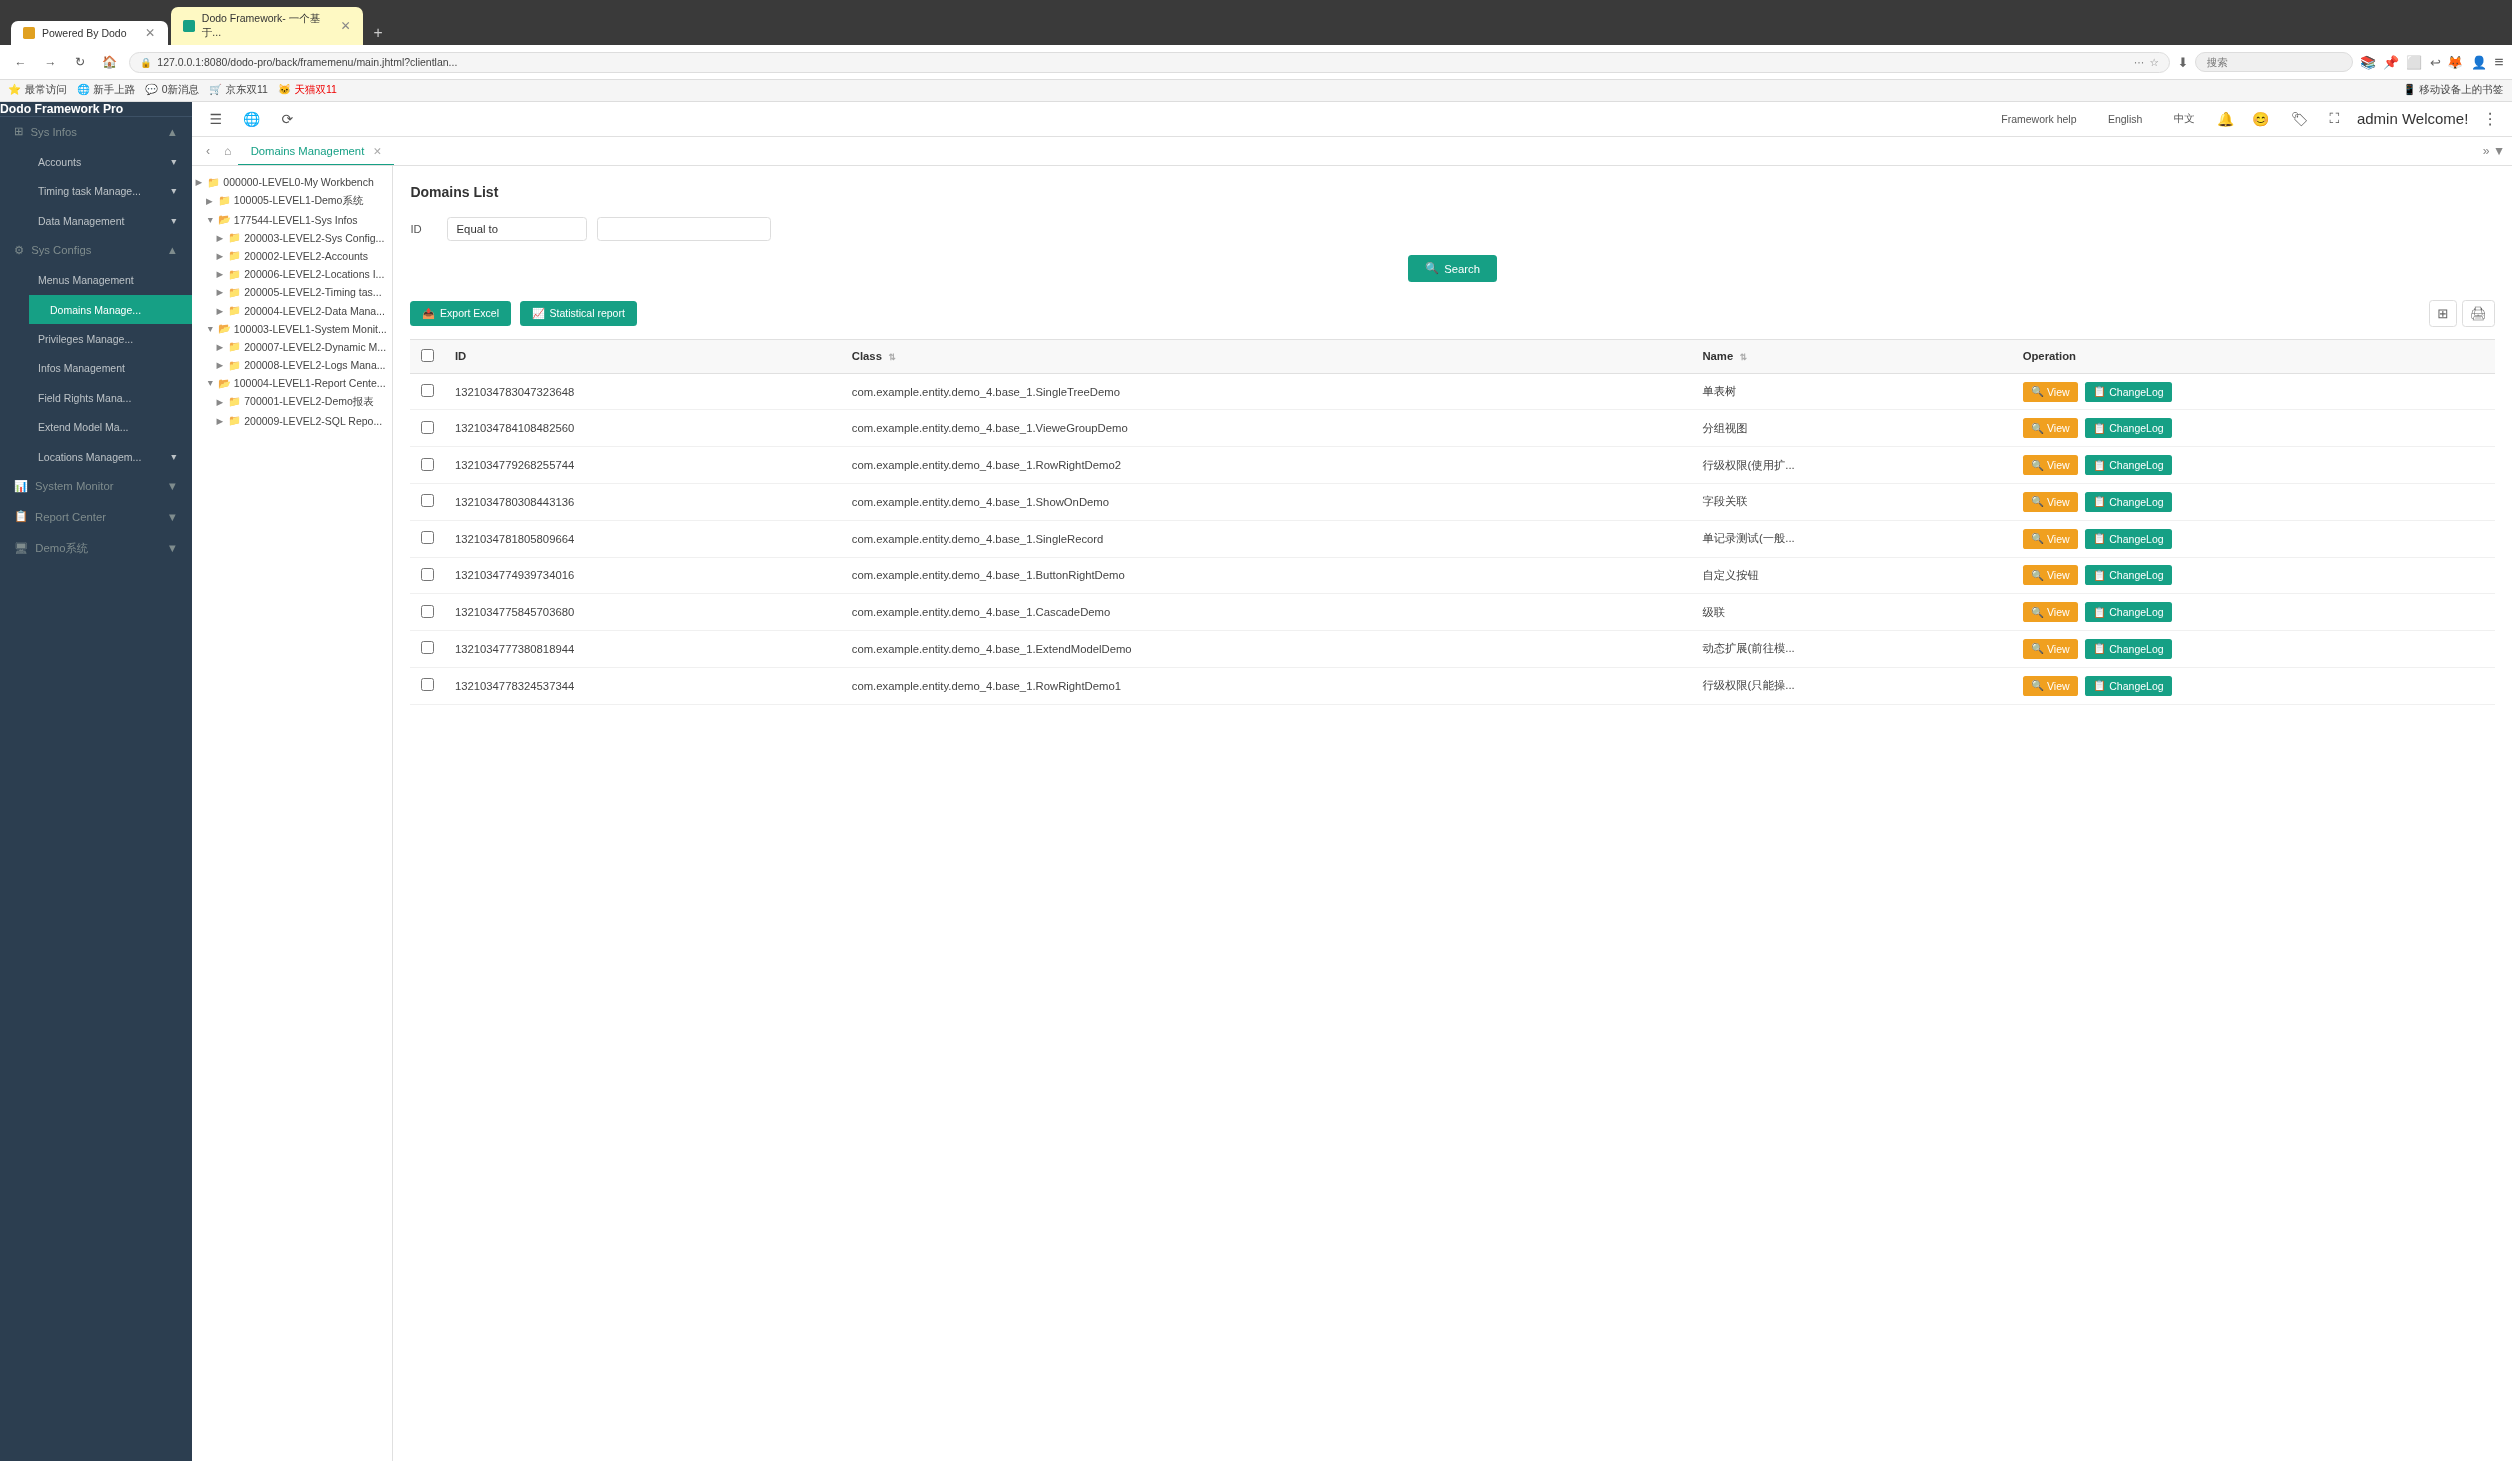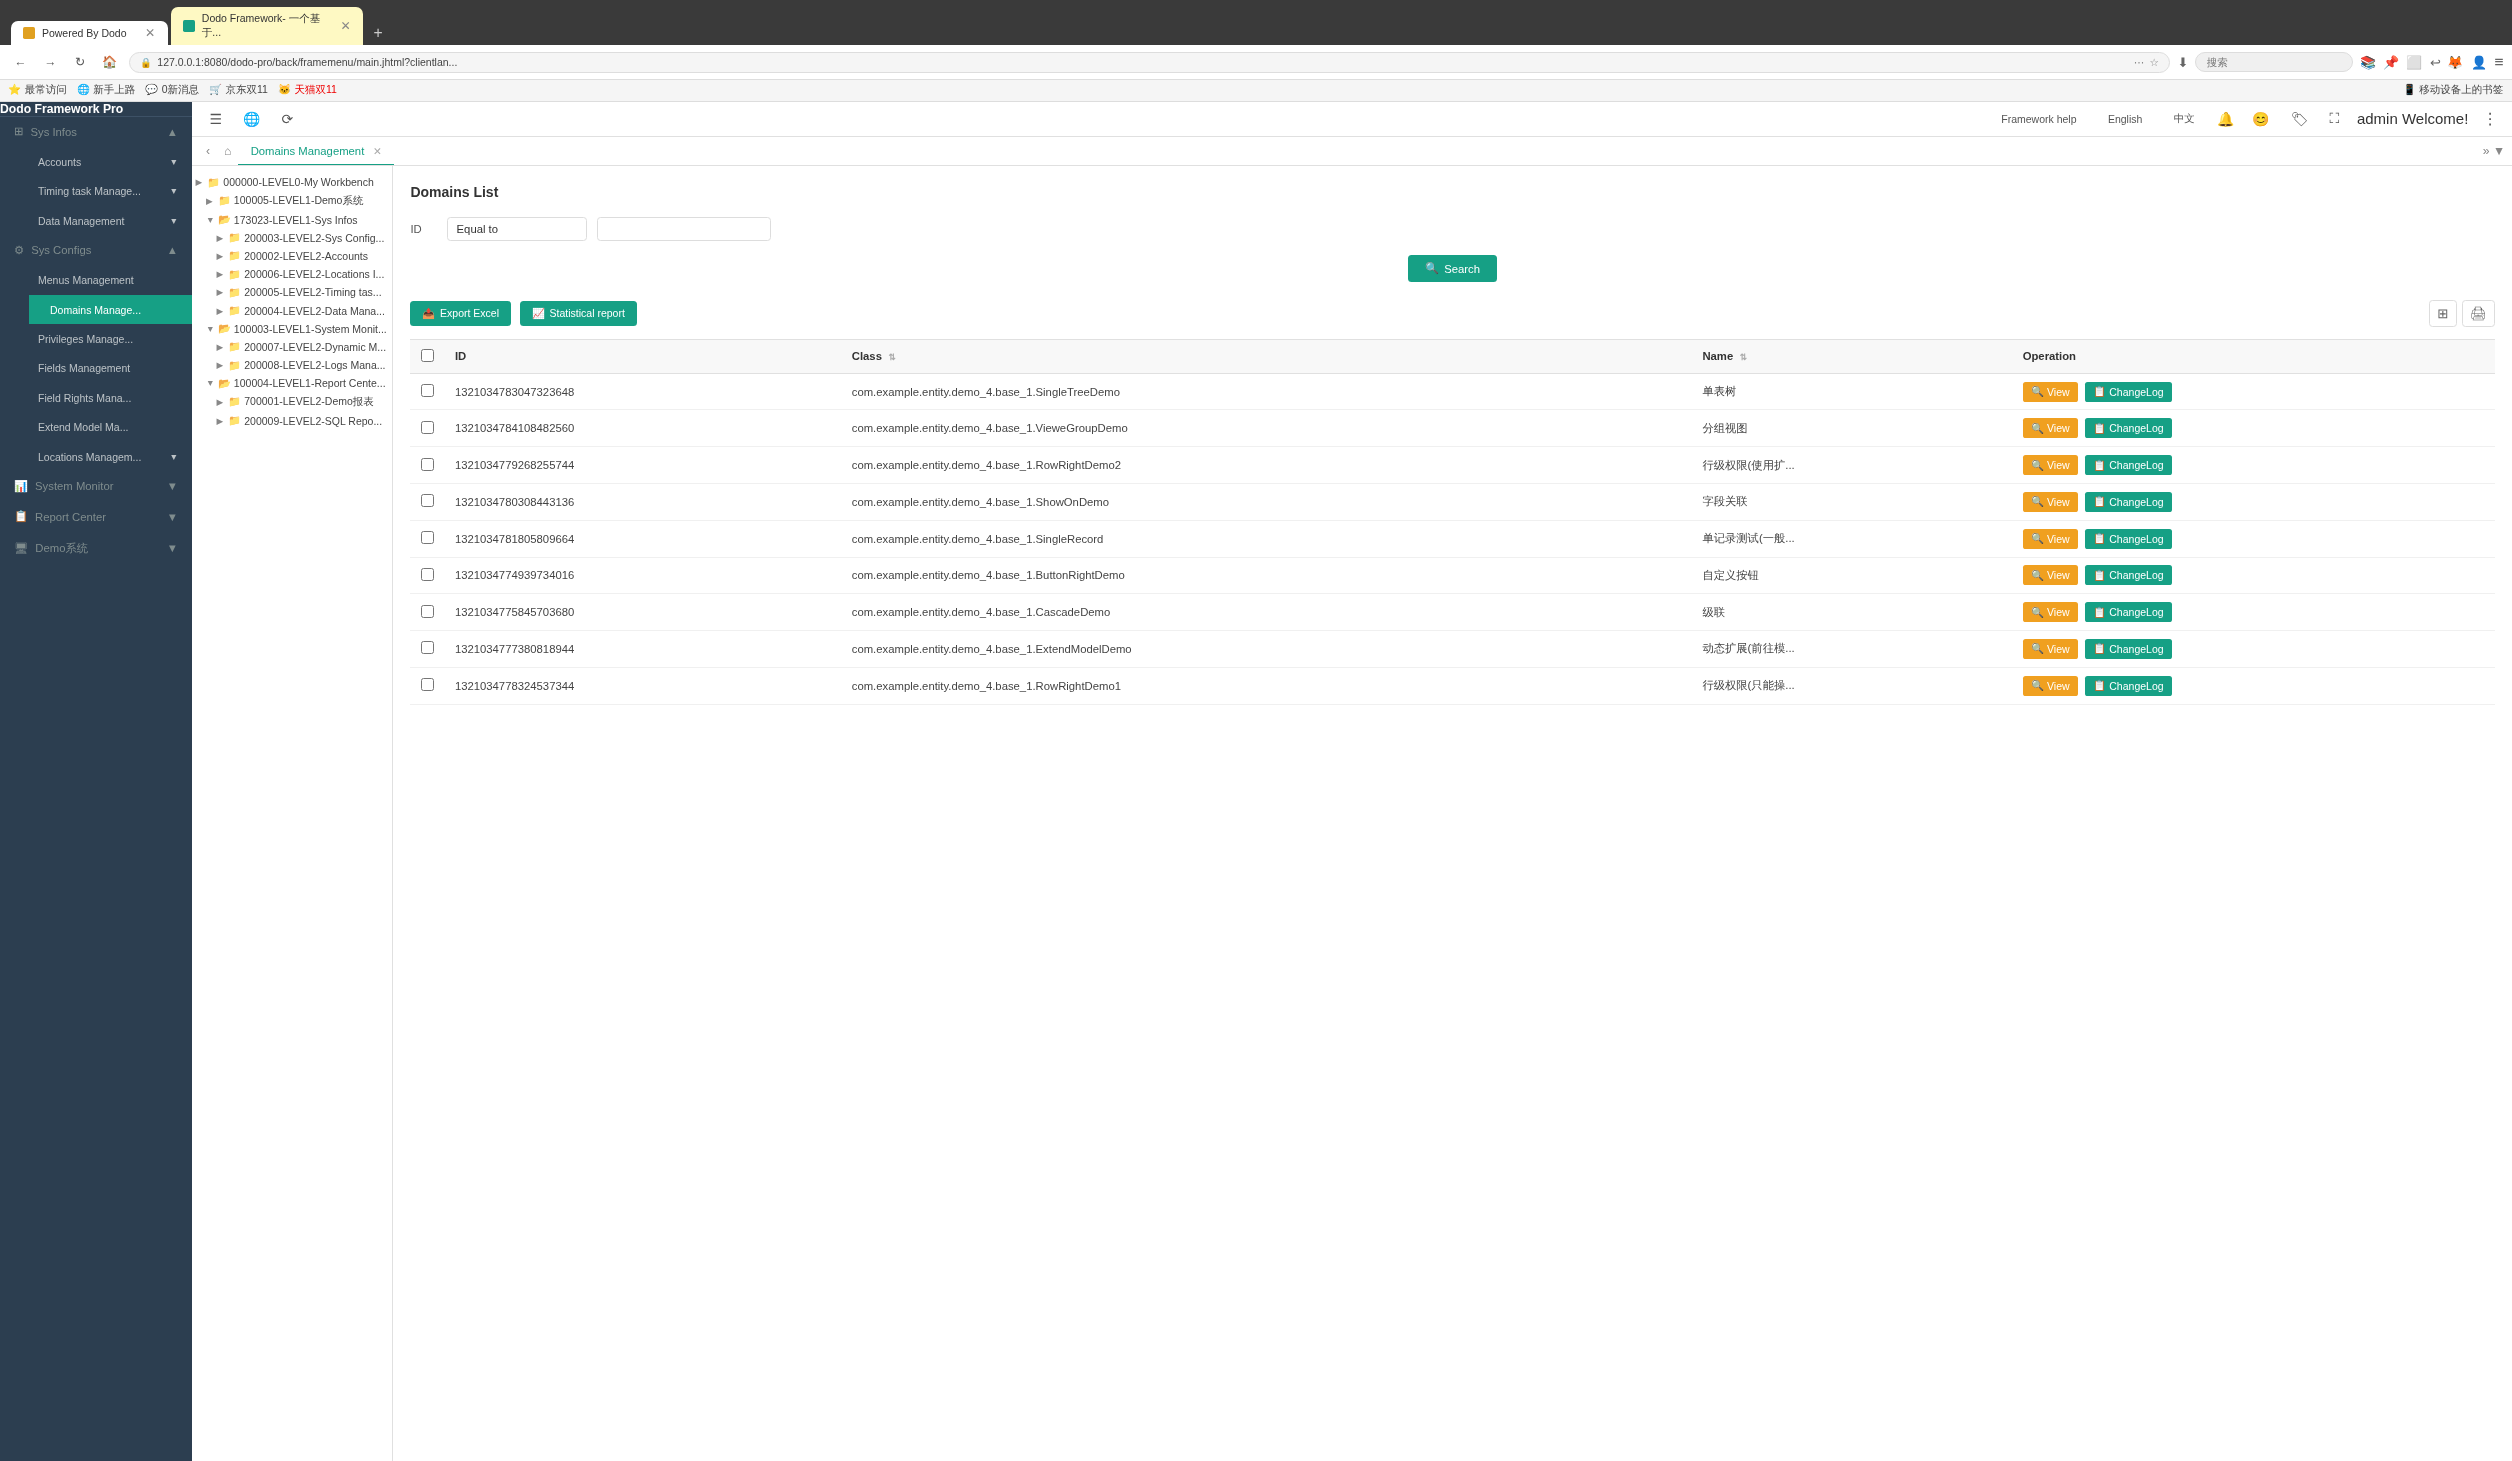--- a/index.html
+++ b/index.html
@@ -180,21 +180,21 @@
       <div class="sidebar-item">
         <span>Menus Management</span>
       </div>
       <div class="sidebar-item active">
         <span>Domains Manage...</span>
       </div>
       <div class="sidebar-item">
         <span>Privileges Manage...</span>
       </div>
       <div class="sidebar-item">
-        <span>Fields Management</span>
+        <span>Infos Management</span>
       </div>
       <div class="sidebar-item">
         <span>Field Rights Mana...</span>
       </div>
       <div class="sidebar-item">
         <span>Extend Model Ma...</span>
       </div>
       <div class="sidebar-item">
         <span>Locations Managem...</span>
         <span class="chevron">▼</span>
@@ -263,21 +263,21 @@
 
         <div class="tree-node" style="padding-left:14px;">
           <span class="expand-btn">▶</span>
           <span class="folder-icon">📁</span>
           <span>100005-LEVEL1-Demo系统</span>
         </div>
 
         <div class="tree-node" style="padding-left:14px;">
           <span class="expand-btn">▼</span>
           <span class="folder-icon">📂</span>
-          <span>173023-LEVEL1-Sys Infos</span>
+          <span>177544-LEVEL1-Sys Infos</span>
         </div>
         <div class="tree-node" style="padding-left:24.4px;">
           <span class="expand-btn">▶</span>
           <span class="folder-icon">📁</span>
           <span>200003-LEVEL2-Sys Config...</span>
         </div>
         <div class="tree-node" style="padding-left:24.4px;">
           <span class="expand-btn">▶</span>
           <span class="folder-icon">📁</span>
           <span>200002-LEVEL2-Accounts</span>

